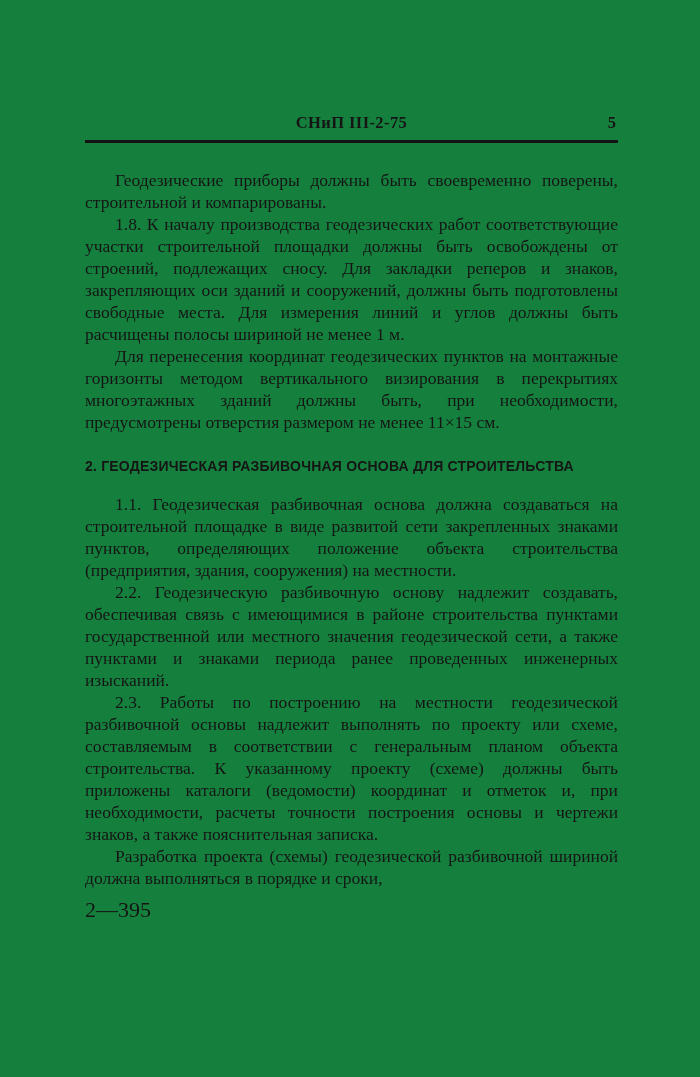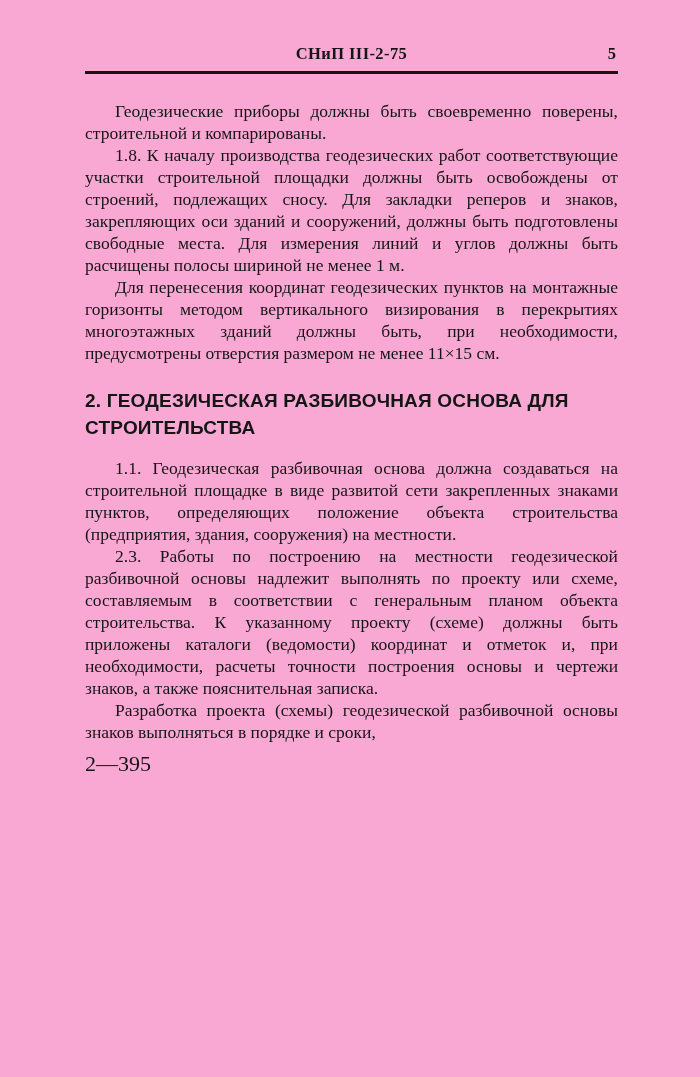--- a/index.html
+++ b/index.html
@@ -6,22 +6,22 @@
     margin: 0;
     padding: 0;
     background: #e9e9e7;
   }
   .page {
     position: relative;
     width: 700px;
     height: 1077px;
     margin: 0 auto;
     box-sizing: border-box;
-    padding: 44px 82px 0 85px;
-    background: #f9a8d4;
+    padding: 113px 82px 0 85px;
+    background: #15803d;
     color: #151515;
     font-family: "Liberation Serif", "DejaVu Serif", serif;
     overflow: hidden;
   }
   .page-header {
     position: relative;
     height: 22px;
   }
   .header-title {
     position: absolute;
@@ -51,21 +51,21 @@
     text-align: justify;
     hyphens: auto;
   }
   .para {
     margin: 0;
     text-indent: 30px;
   }
   .section-heading {
     font-family: "Liberation Sans", "DejaVu Sans", sans-serif;
     font-weight: bold;
-    font-size: 19px;
+    font-size: 14px;
     line-height: 1.4;
     letter-spacing: 0.2px;
     text-align: left;
     max-width: 500px;
     margin: 24px 0 16px 0;
   }
   .page-footer {
     margin-top: 8px;
     font-size: 22px;
     text-align: left;
@@ -84,21 +84,22 @@
   <hr class="header-rule">
 
   <main class="page-body">
     <p class="para">Геодезические приборы должны быть своевременно поверены, строительной и компарированы.</p>
     <p class="para">1.8. К началу производства геодезических работ соответствующие участки строительной площадки должны быть освобождены от строений, подлежащих сносу. Для закладки реперов и знаков, закрепляющих оси зданий и сооружений, должны быть подготовлены свободные места. Для измерения линий и углов должны быть расчищены полосы шириной не менее 1 м.</p>
     <p class="para">Для перенесения координат геодезических пунктов на монтажные горизонты методом вертикального визирования в перекрытиях многоэтажных зданий должны быть, при необходимости, предусмотрены отверстия размером не менее 11×15 см.</p>
 
     <h2 class="section-heading">2. ГЕОДЕЗИЧЕСКАЯ РАЗБИВОЧНАЯ ОСНОВА ДЛЯ СТРОИТЕЛЬСТВА</h2>
 
     <p class="para">1.1. Геодезическая разбивочная основа должна создаваться на строительной площадке в виде развитой сети закрепленных знаками пунктов, определяющих положение объекта строительства (предприятия, здания, сооружения) на местности.</p>
+    <p class="para">2.2. Геодезическую разбивочную основу надлежит создавать, обеспечивая связь с имеющимися в районе строительства пунктами государственной или местного значения геодезической сети, а также пунктами и знаками периода ранее проведенных инженерных изысканий.</p>
     <p class="para">2.3. Работы по построению на местности геодезической разбивочной основы надлежит выполнять по проекту или схеме, составляемым в соответствии с генеральным планом объекта строительства. К указанному проекту (схеме) должны быть приложены каталоги (ведомости) координат и отметок и, при необходимости, расчеты точности построения основы и чертежи знаков, а также пояснительная записка.</p>
-    <p class="para">Разработка проекта (схемы) геодезической разбивочной основы знаков выполняться в порядке и сроки,</p>
+    <p class="para">Разработка проекта (схемы) геодезической разбивочной шириной должна выполняться в порядке и сроки,</p>
   </main>
 
   <footer class="page-footer">
     <span>2—395</span>
   </footer>
 
 </div>
 
 </body></html>

